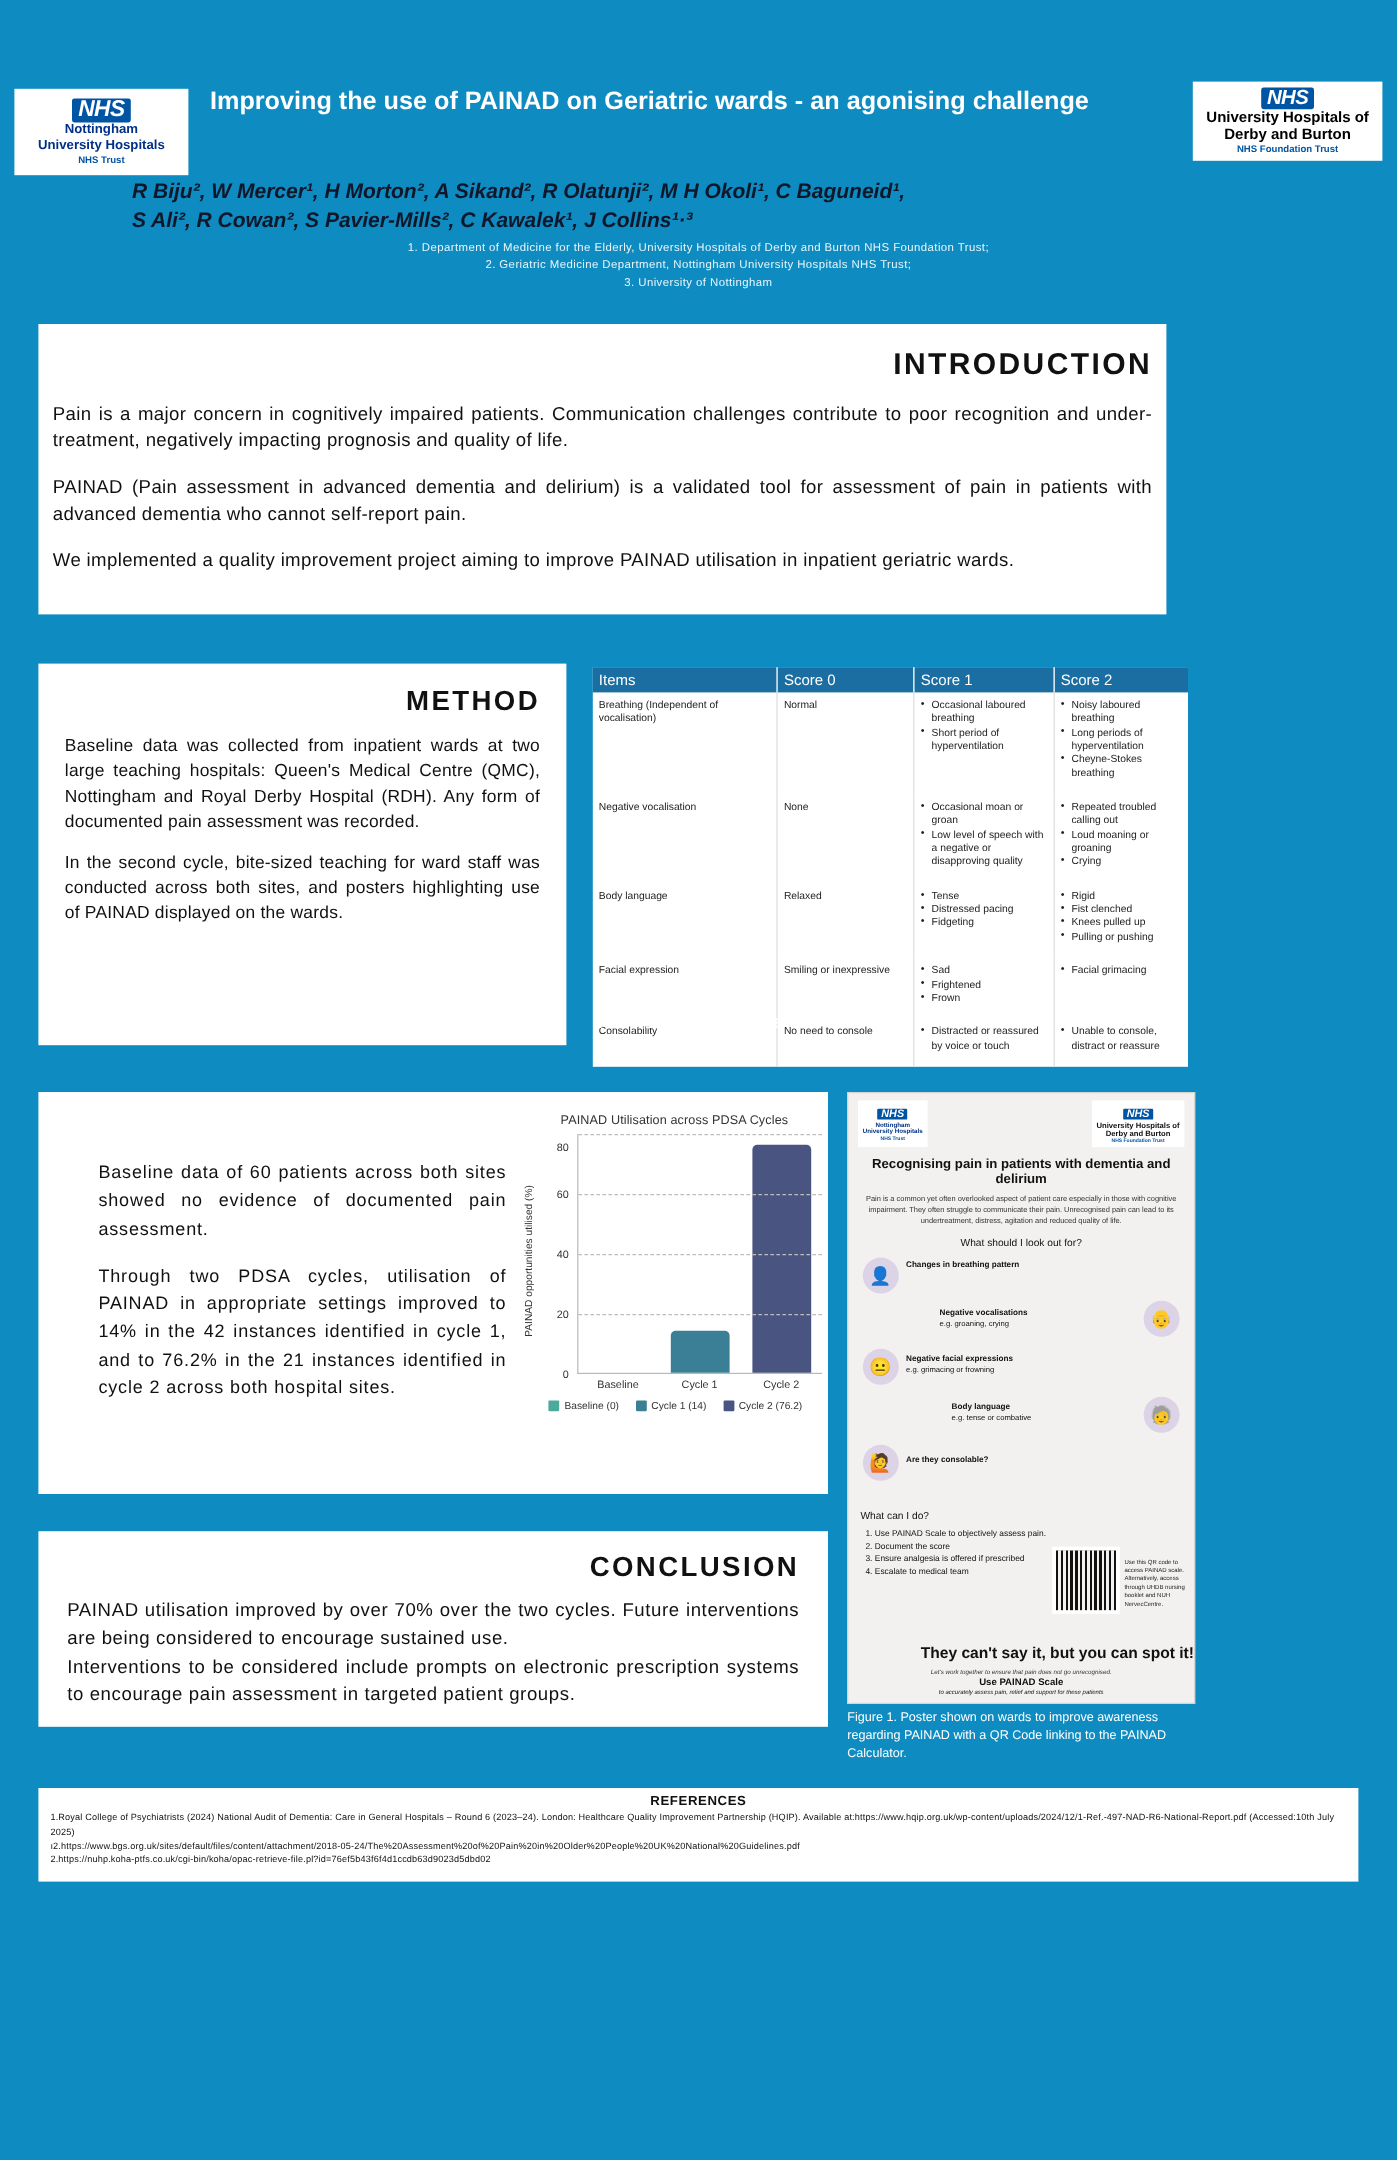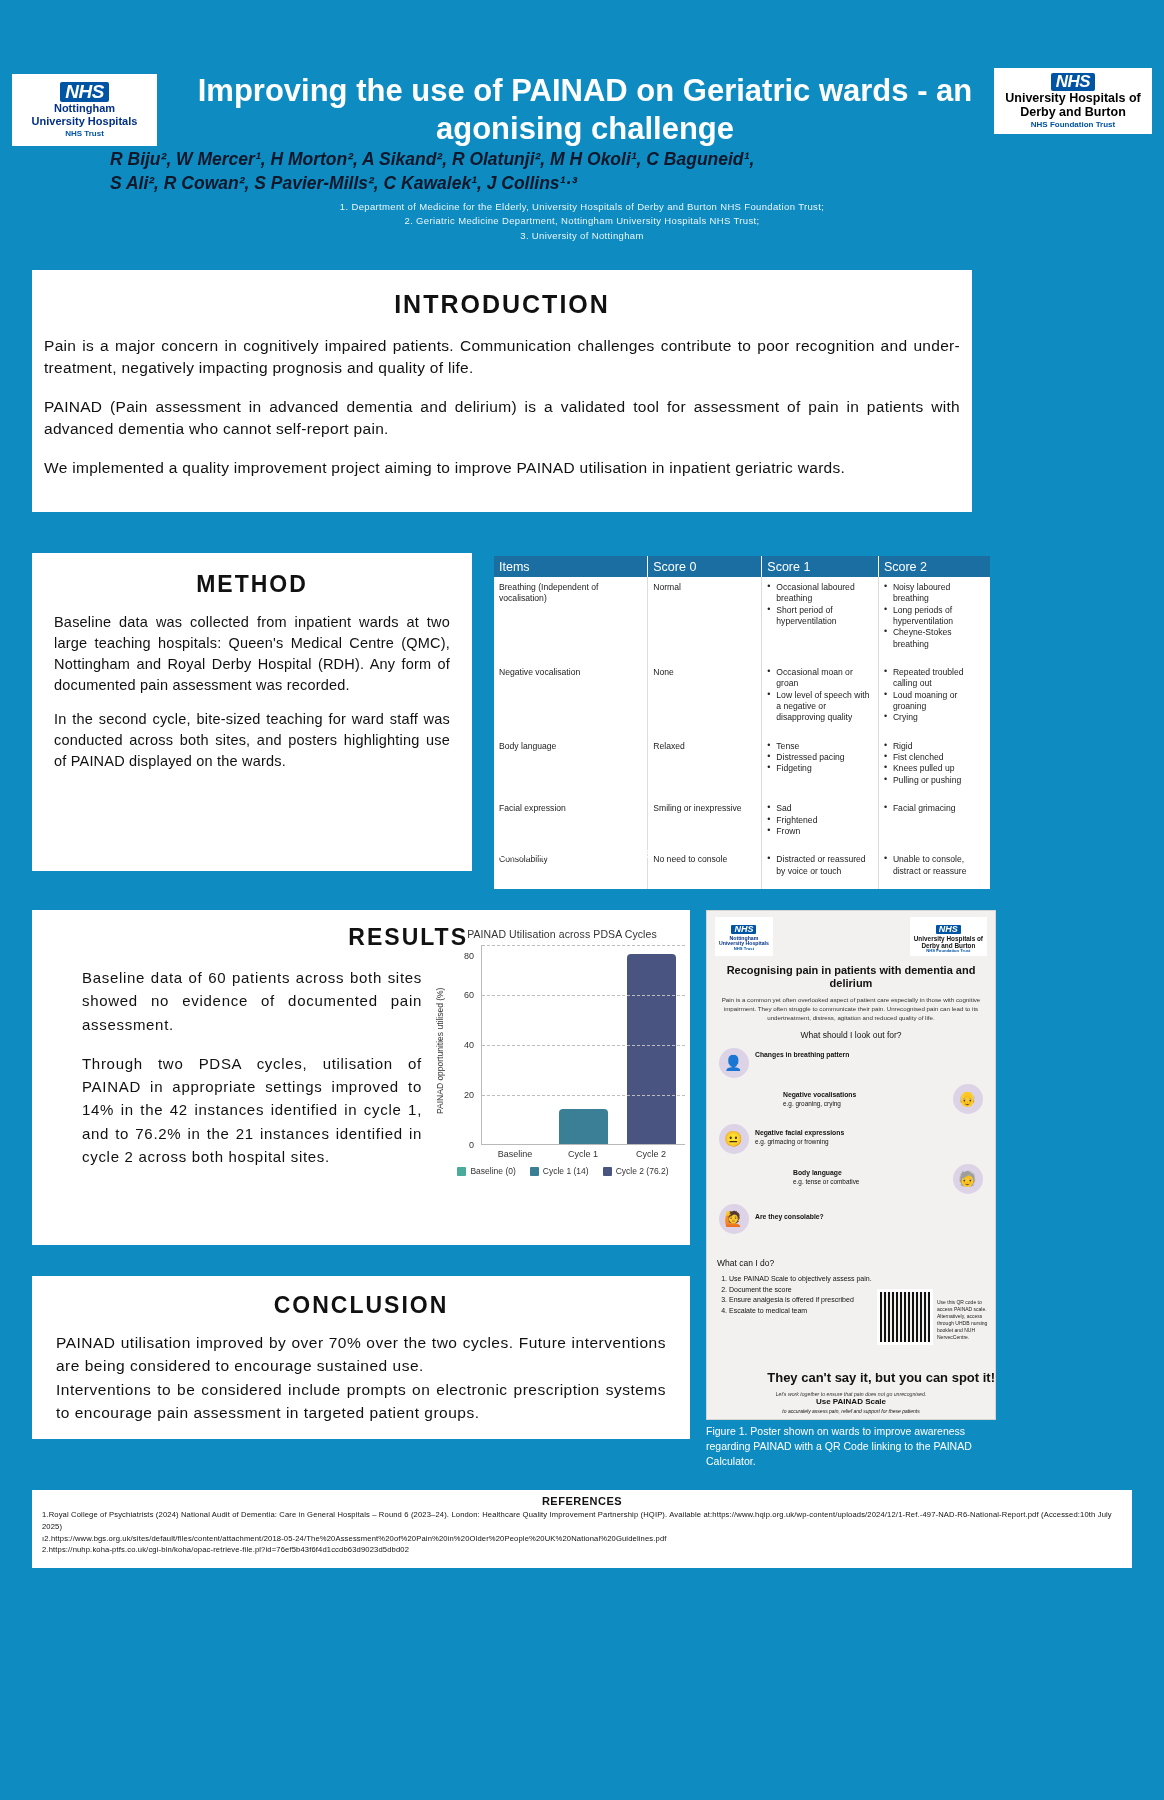--- a/index.html
+++ b/index.html
@@ -28,39 +28,39 @@
   }
   .logo-left .nhs-mark { font-size: 19px; }
   .logo-right .nhs-mark { font-size: 17px; }
   .logo-left .trust-line { color: #003087; font-size: 11px; font-weight: bold; line-height: 1.18; text-align: center; }
   .logo-left .trust-sub  { color: #0054a4; font-size: 8px;  font-weight: bold; margin-top: 1px; }
   .logo-right .trust-line { color: #000000; font-size: 12.5px; font-weight: bold; line-height: 1.15; text-align: center; }
   .logo-right .trust-sub  { color: #0054a4; font-size: 8px; font-weight: bold; margin-top: 1px; }
 
   .poster-title {
     position: absolute; left: 175px; top: 72px; width: 820px;
-    text-align: center; color: #ffffff;
-    font-size: 31px; font-weight: bold; line-height: 1.22;
+    text-align: left; color: #ffffff;
+    font-size: 21px; font-weight: bold; line-height: 1.22;
   }
   .authors {
     position: absolute; left: 110px; top: 148px; width: 944px;
     text-align: left; color: #0f172a;
     font-size: 17.5px; font-style: italic; font-weight: bold; line-height: 1.35;
   }
   .affiliations {
     position: absolute; left: 150px; top: 200px; width: 864px;
     text-align: center; color: #eaf6fb;
     font-size: 9.5px; line-height: 1.5; letter-spacing: 0.35px;
   }
 
   
   .card { position: absolute; background: #ffffff; }
 
   .sec-title {
-    text-align: center; font-weight: bold; color: #111111;
+    text-align: right; font-weight: bold; color: #111111;
     letter-spacing: 2px;
   }
 
   
   .intro { left: 32px; top: 270px; width: 940px; height: 242px; padding: 20px 12px 0 12px; }
   .intro .sec-title { font-size: 25px; margin-bottom: 16px; }
   .intro p {
     font-size: 15.5px; color: #111; line-height: 1.45;
     text-align: justify; letter-spacing: 0.3px; margin: 0 0 16px 0;
   }
@@ -387,21 +387,20 @@
                 <li>Unable to console, distract or reassure</li>
               </ul>
             </td>
         </tr>
       </tbody>
     </table>
   </div>
   <div class="table-caption">Table 1. PAINAD Scale</div>
 
   <div class="card results">
-    <div class="sec-title">RESULTS</div>
 
     <div class="results-text">
       <p>Baseline data of 60 patients across both sites showed no evidence of documented pain assessment.</p>
       <p>Through two PDSA cycles, utilisation of PAINAD in appropriate settings improved to 14% in the 42 instances identified in cycle 1, and to 76.2% in the 21 instances identified in cycle 2 across both hospital sites.</p>
     </div>
 
     <div class="chart">
       <div class="chart-title">PAINAD Utilisation across PDSA Cycles</div>
       <div class="plot-area">
         <div class="y-axis-label">PAINAD opportunities utilised (%)</div>

